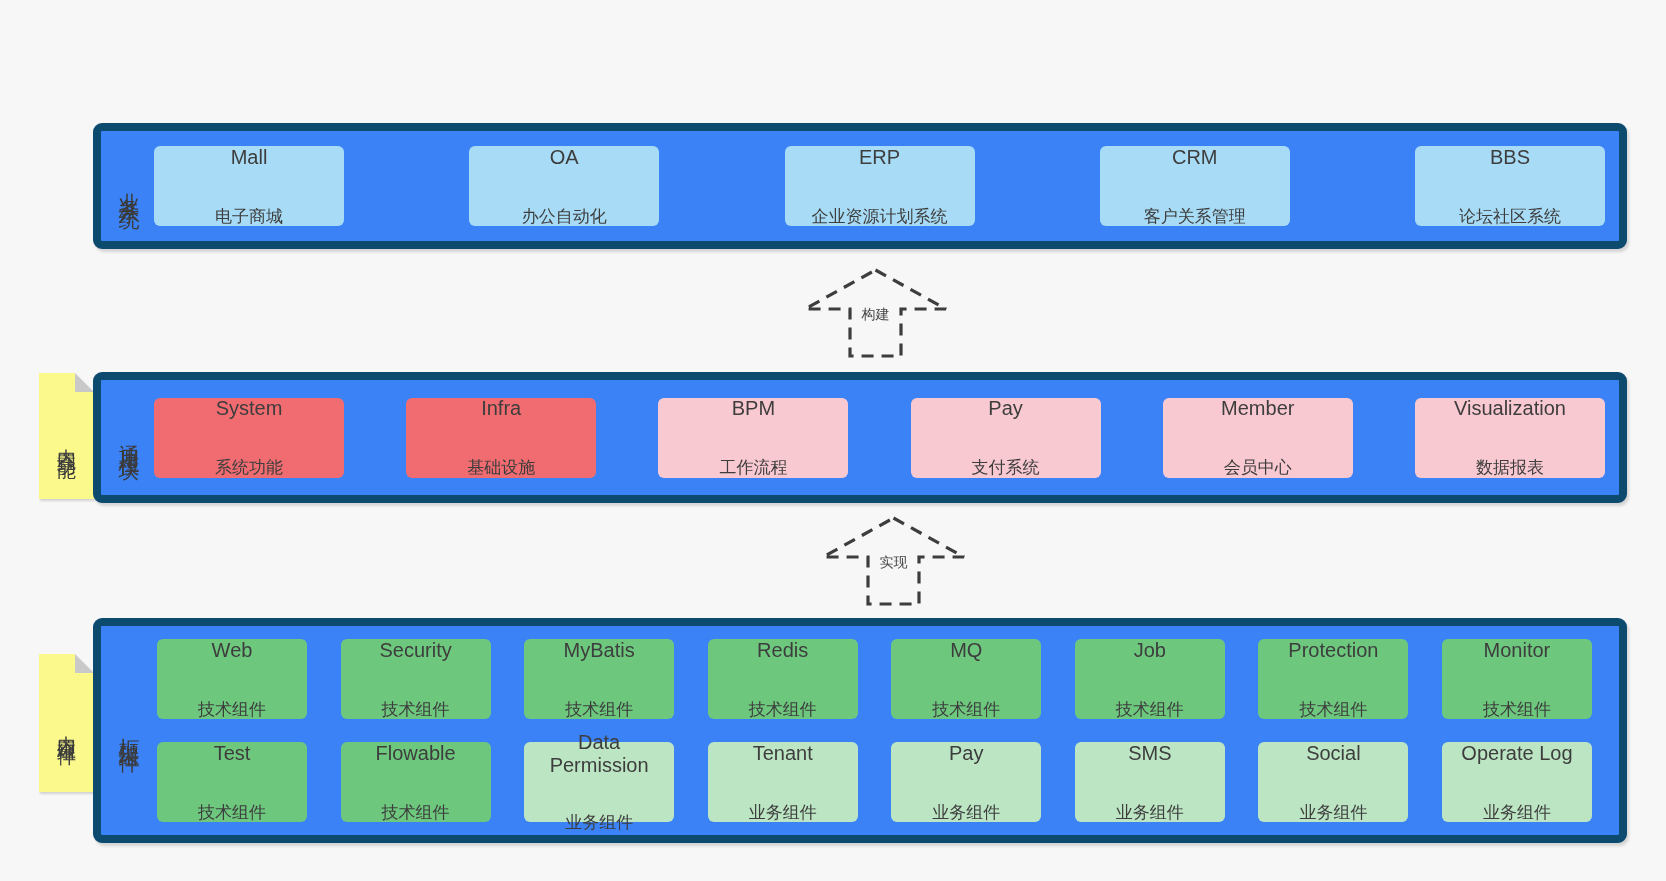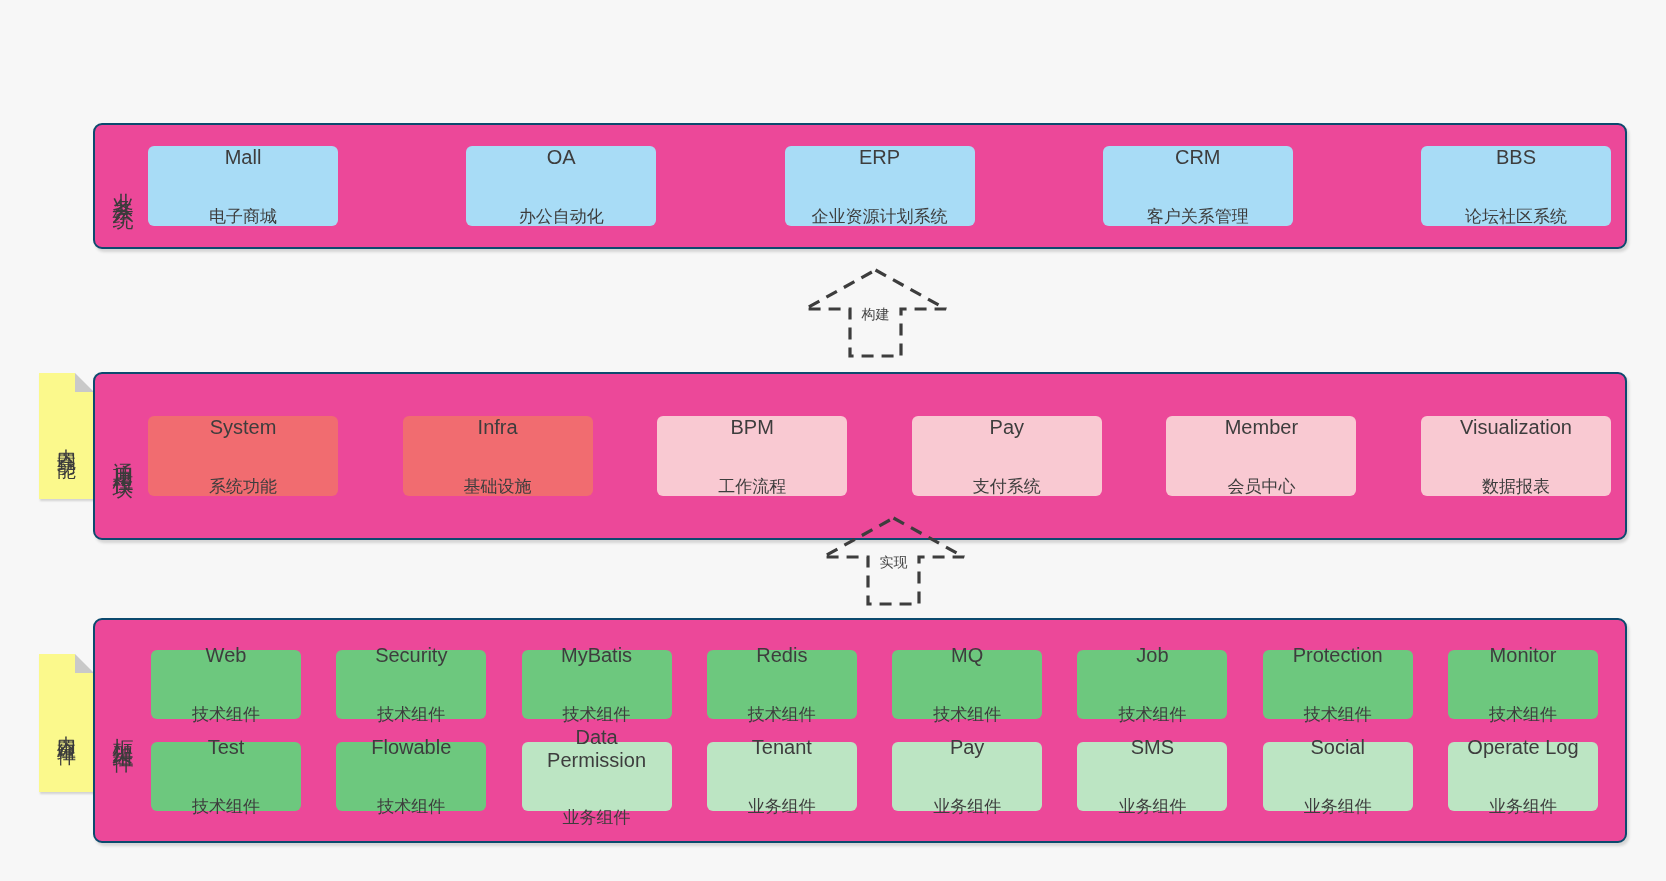--- a/index.html
+++ b/index.html
@@ -4,25 +4,25 @@
 <style>
   * { margin:0; padding:0; box-sizing:border-box; }
   html,body { background:#f7f7f7; }
   .canvas {
     position:relative; width:1666px; height:881px; overflow:hidden;
     background:#f7f7f7; color:#3d3d3d;
     font-family:"Liberation Sans","DejaVu Sans",sans-serif;
   }
   .panel {
     position:absolute; left:93px; width:1534px;
-    background:#ec4899; border:2px solid #0c4a6e; border-radius:9px;
+    background:#3b82f6; border:8px solid #0c4a6e; border-radius:9px;
     box-shadow:2px 3px 3px rgba(0,0,0,0.14); z-index:1;
   }
   .panel-business   { top:123px; height:126px; }
-  .panel-modules    { top:372px; height:168px; }
+  .panel-modules    { top:372px; height:131px; }
   .panel-components { top:618px; height:225px; }
   .vlabel {
     position:absolute; left:14px; top:50%; transform:translateY(-50%);
     writing-mode:vertical-rl; text-orientation:upright;
     font-size:21px; letter-spacing:5px; color:#3b3b3b; white-space:nowrap;
   }
   .rows {
     position:absolute; inset:0; display:flex; flex-direction:column;
     justify-content:center; gap:23px; padding:0 14px 0 53px;
   }
@@ -30,21 +30,21 @@
   .row { display:flex; justify-content:space-between; align-items:center; }
   .box {
     display:flex; flex-direction:column; justify-content:center; align-items:center;
     text-align:center; border-radius:6px; width:190px; height:80px; padding:2px;
   }
   .box .en { font-size:20px; line-height:1.3; }
   .box .zh { font-size:17px; line-height:1.3;margin-top:36px; }
   .box.blue  { background:#a8dcf6; }
   .box.red   { background:#f16c70; }
   .box.pink  { background:#f9c9d2; }
-  .box.green, .box.lightgreen { width:150px; height:69px; }
+  .box.green, .box.lightgreen { width:150px; height:80px; }
   .box.green      { background:#6dc87e; }
   .box.lightgreen { background:#bce5c3; }
   .box.narrow .en { max-width:104px; line-height:1.15; }
   .box.narrow .zh { line-height:1.15; }
   .sticky {
     position:absolute; left:39px; width:55px; background:#fbf98c; z-index:0;
     box-shadow:1px 2px 2px rgba(0,0,0,0.15);
     display:flex; align-items:center; justify-content:center;
   }
   .sticky-modules    { top:373px; height:126px; }

